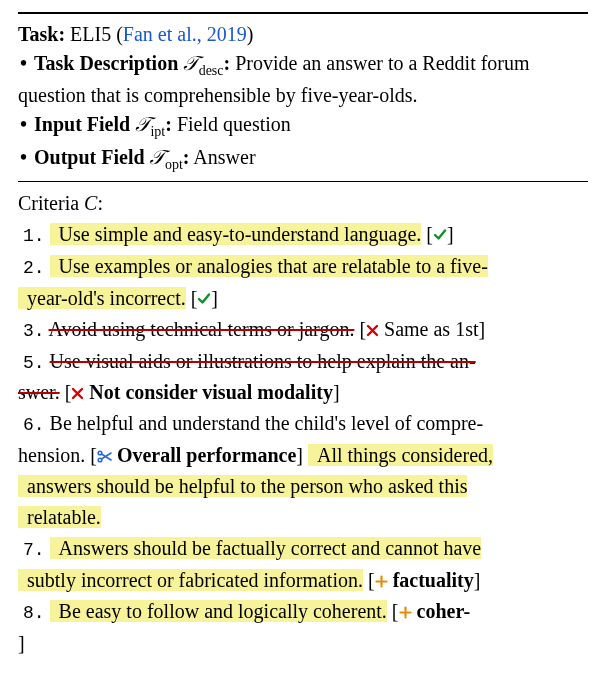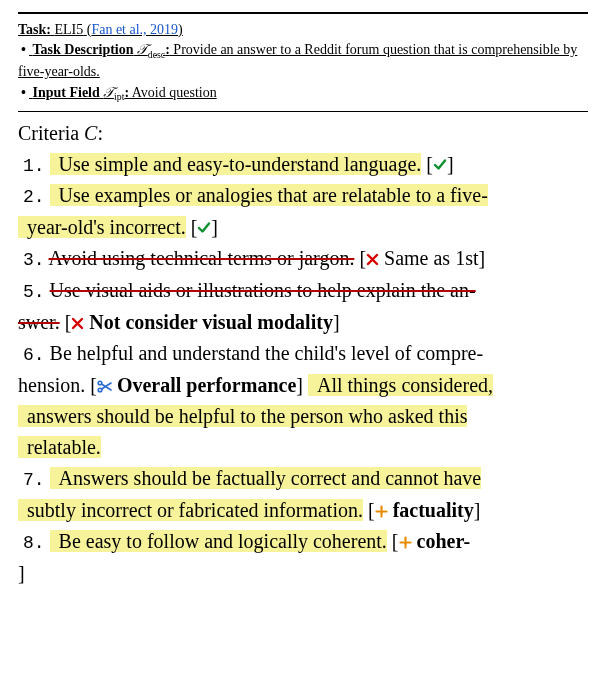--- a/index.html
+++ b/index.html
@@ -11,21 +11,21 @@
     .wrap {
       width: 606px;
       margin: 0 auto;
       padding: 12px 18px 8px 18px;
       box-sizing: border-box;
       color: #000;
     }
     .top-rule { border-top: 2px solid #000; height: 0; margin-bottom: 6px; }
     .mid-rule { border-top: 1.3px solid #000; height: 0; margin: 6px 0 6px 0; }
 
-    .header { font-size: 14px; line-height: 1.45; text-decoration: underline; }
+    .header { font-size: 20px; line-height: 1.45; }
     .header .line { margin: 0; }
     .dotlead { display:inline-block; width: 11px; text-align:center; font-weight:bold; }
 
     .link { color: #1857cc; }
     .cite-paren { color:#000; }
 
     .math { font-style: italic; font-family: "Times New Roman", Times, serif; }
     .math .T { font-style: italic; }
     .math .sub { font-size: 0.7em; vertical-align: sub; font-style: normal; margin-top: 35px; }
     .math .C { font-style: italic; }
@@ -54,21 +54,26 @@
       <span class="cite-paren">(</span><span class="link">Fan et al., 2019</span><span class="cite-paren">)</span>
     </p>
     <p class="line">
       <span class="dotlead">•</span>
       <span class="bold">Task Description</span>
       <span class="math"><span class="T">𝒯</span><span class="sub">desc</span></span><span class="bold">:</span><span> Provide an answer to a Reddit forum question that is comprehensible by five-year-olds.</span>
     </p>
     <p class="line">
       <span class="dotlead">•</span>
       <span class="bold">Input Field</span>
-      <span class="math"><span class="T">𝒯</span><span class="sub">ipt</span></span><span class="bold">:</span><span> Avoid question</span>
+      <span class="math"><span class="T">𝒯</span><span class="sub">ipt</span></span><span class="bold">:</span><span> Field question</span>
+    </p>
+    <p class="line">
+      <span class="dotlead">•</span>
+      <span class="bold">Output Field</span>
+      <span class="math"><span class="T">𝒯</span><span class="sub">opt</span></span><span class="bold">:</span><span> Answer</span>
     </p>
   </div>
 
   <div class="mid-rule"></div>
 
   <div class="criteria">
     <div>
       <span class="head">Criteria</span>
       <span class="math"> <span class="C">C</span></span><span class="head">:</span>
     </div>

